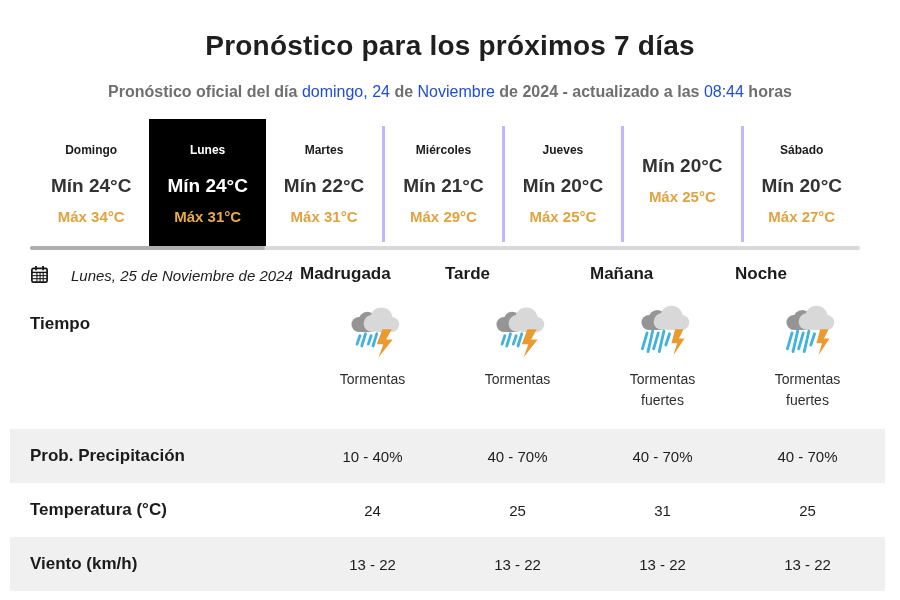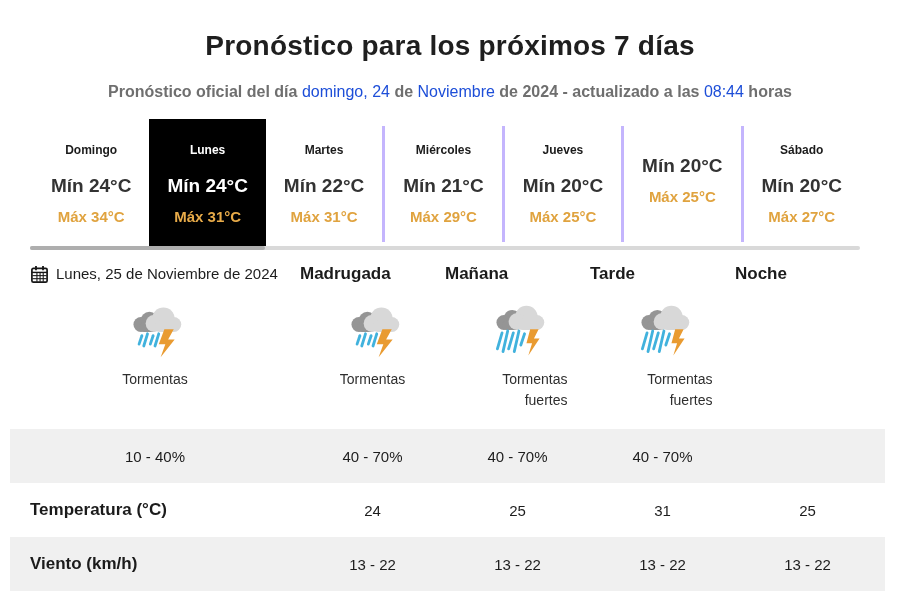--- a/index.html
+++ b/index.html
@@ -32,30 +32,30 @@
                    margin-top:4px; border-radius:2px; position:relative; }
   .tab-scrollbar .thumb { position:absolute; left:0; top:0; width:235px; height:4px;
                           background:#aeaeae; border-radius:2px; }
 
   
   .grid { display:grid; grid-template-columns:290px 145px 145px 145px 145px;
           margin-left:10px; width:875px; }
   .label-cell { padding-left:20px; }
 
   .detail-header { margin-top:14px; align-items:center; }
-  .date-wrap { display:flex; align-items:flex-start; gap:7px; }
+  .date-wrap { display:flex; align-items:flex-end; gap:22px;font-style:italic; }
   .date-text { font-size:15px; color:#1d1d1d; }
   .col-header { text-align:left; font-size:17px; font-weight:700; color:#1b1b1b; }
 
   .weather-row { margin-top:12px; }
   .weather-row .label-cell { padding-top:18px; font-size:17px; font-weight:700; color:#1b1b1b; }
   .weather-cell { display:flex; flex-direction:column; align-items:center; padding-top:6px; }
   .weather-cell svg { width:60px; height:58px; }
   .weather-caption { margin-top:5px; font-size:14px; line-height:21px; color:#2e2e2e;
-                     text-align:right; max-width:100px; }
+                     text-align:center; max-width:100px; }
 
   .data-rows { margin-top:18px; }
   .data-row { height:54px; align-items:center; }
   .data-row.striped { background:#f0f0f0; }
   .data-row .label-cell { font-size:17px; font-weight:700; color:#1b1b1b; }
   .data-row .value { text-align:center; font-size:15px; color:#1d1d1d; }
 </style>
 </head>
 <body>
 
@@ -118,26 +118,27 @@
           <line x1="7.3" y1="8" x2="7.3" y2="17.5" stroke="#161616" stroke-width="1.1"></line>
           <line x1="10.6" y1="8" x2="10.6" y2="17.5" stroke="#161616" stroke-width="1.1"></line>
           <line x1="13.9" y1="8" x2="13.9" y2="17.5" stroke="#161616" stroke-width="1.1"></line>
           <line x1="2.5" y1="11.2" x2="17.5" y2="11.2" stroke="#161616" stroke-width="1.1"></line>
           <line x1="2.5" y1="14.4" x2="17.5" y2="14.4" stroke="#161616" stroke-width="1.1"></line>
         </svg>
       </span>
       <span class="date-text">Lunes, 25 de Noviembre de 2024</span>
     </div>
     <div class="col-header">Madrugada</div>
+    <div class="col-header">Tarde</div>
     <div class="col-header">Mañana</div>
-    <div class="col-header">Tarde</div>
     <div class="col-header">Noche</div>
   </div>
 
   <div class="grid weather-row">
+    <div class="label-cell">Tiempo</div>
 
     <div class="weather-cell">
       <span>
         <svg viewBox="0 0 64 58">
           <g fill="#959595">
             <circle cx="17" cy="22" r="8"></circle>
               <circle cx="26" cy="18" r="9.5"></circle>
             <rect x="15" y="20" width="20" height="10" rx="5"></rect>
           </g>
           <g fill="#d8d8d8">
@@ -234,20 +235,21 @@
           </g>
           <polygon fill="#e99b31" points="45,27 54,27 49,37 55,37 43,55 47,42 41,42"></polygon>
         </svg>
       </span>
       <div class="weather-caption">Tormentas fuertes</div>
     </div>
   </div>
 
   <div class="data-rows">
     <div class="grid data-row striped">
+      <div class="label-cell">Prob. Precipitación</div>
       <div class="value">10 - 40%</div>
       <div class="value">40 - 70%</div>
       <div class="value">40 - 70%</div>
       <div class="value">40 - 70%</div>
     </div>
     <div class="grid data-row">
       <div class="label-cell">Temperatura (°C)</div>
       <div class="value">24</div>
       <div class="value">25</div>
       <div class="value">31</div>

